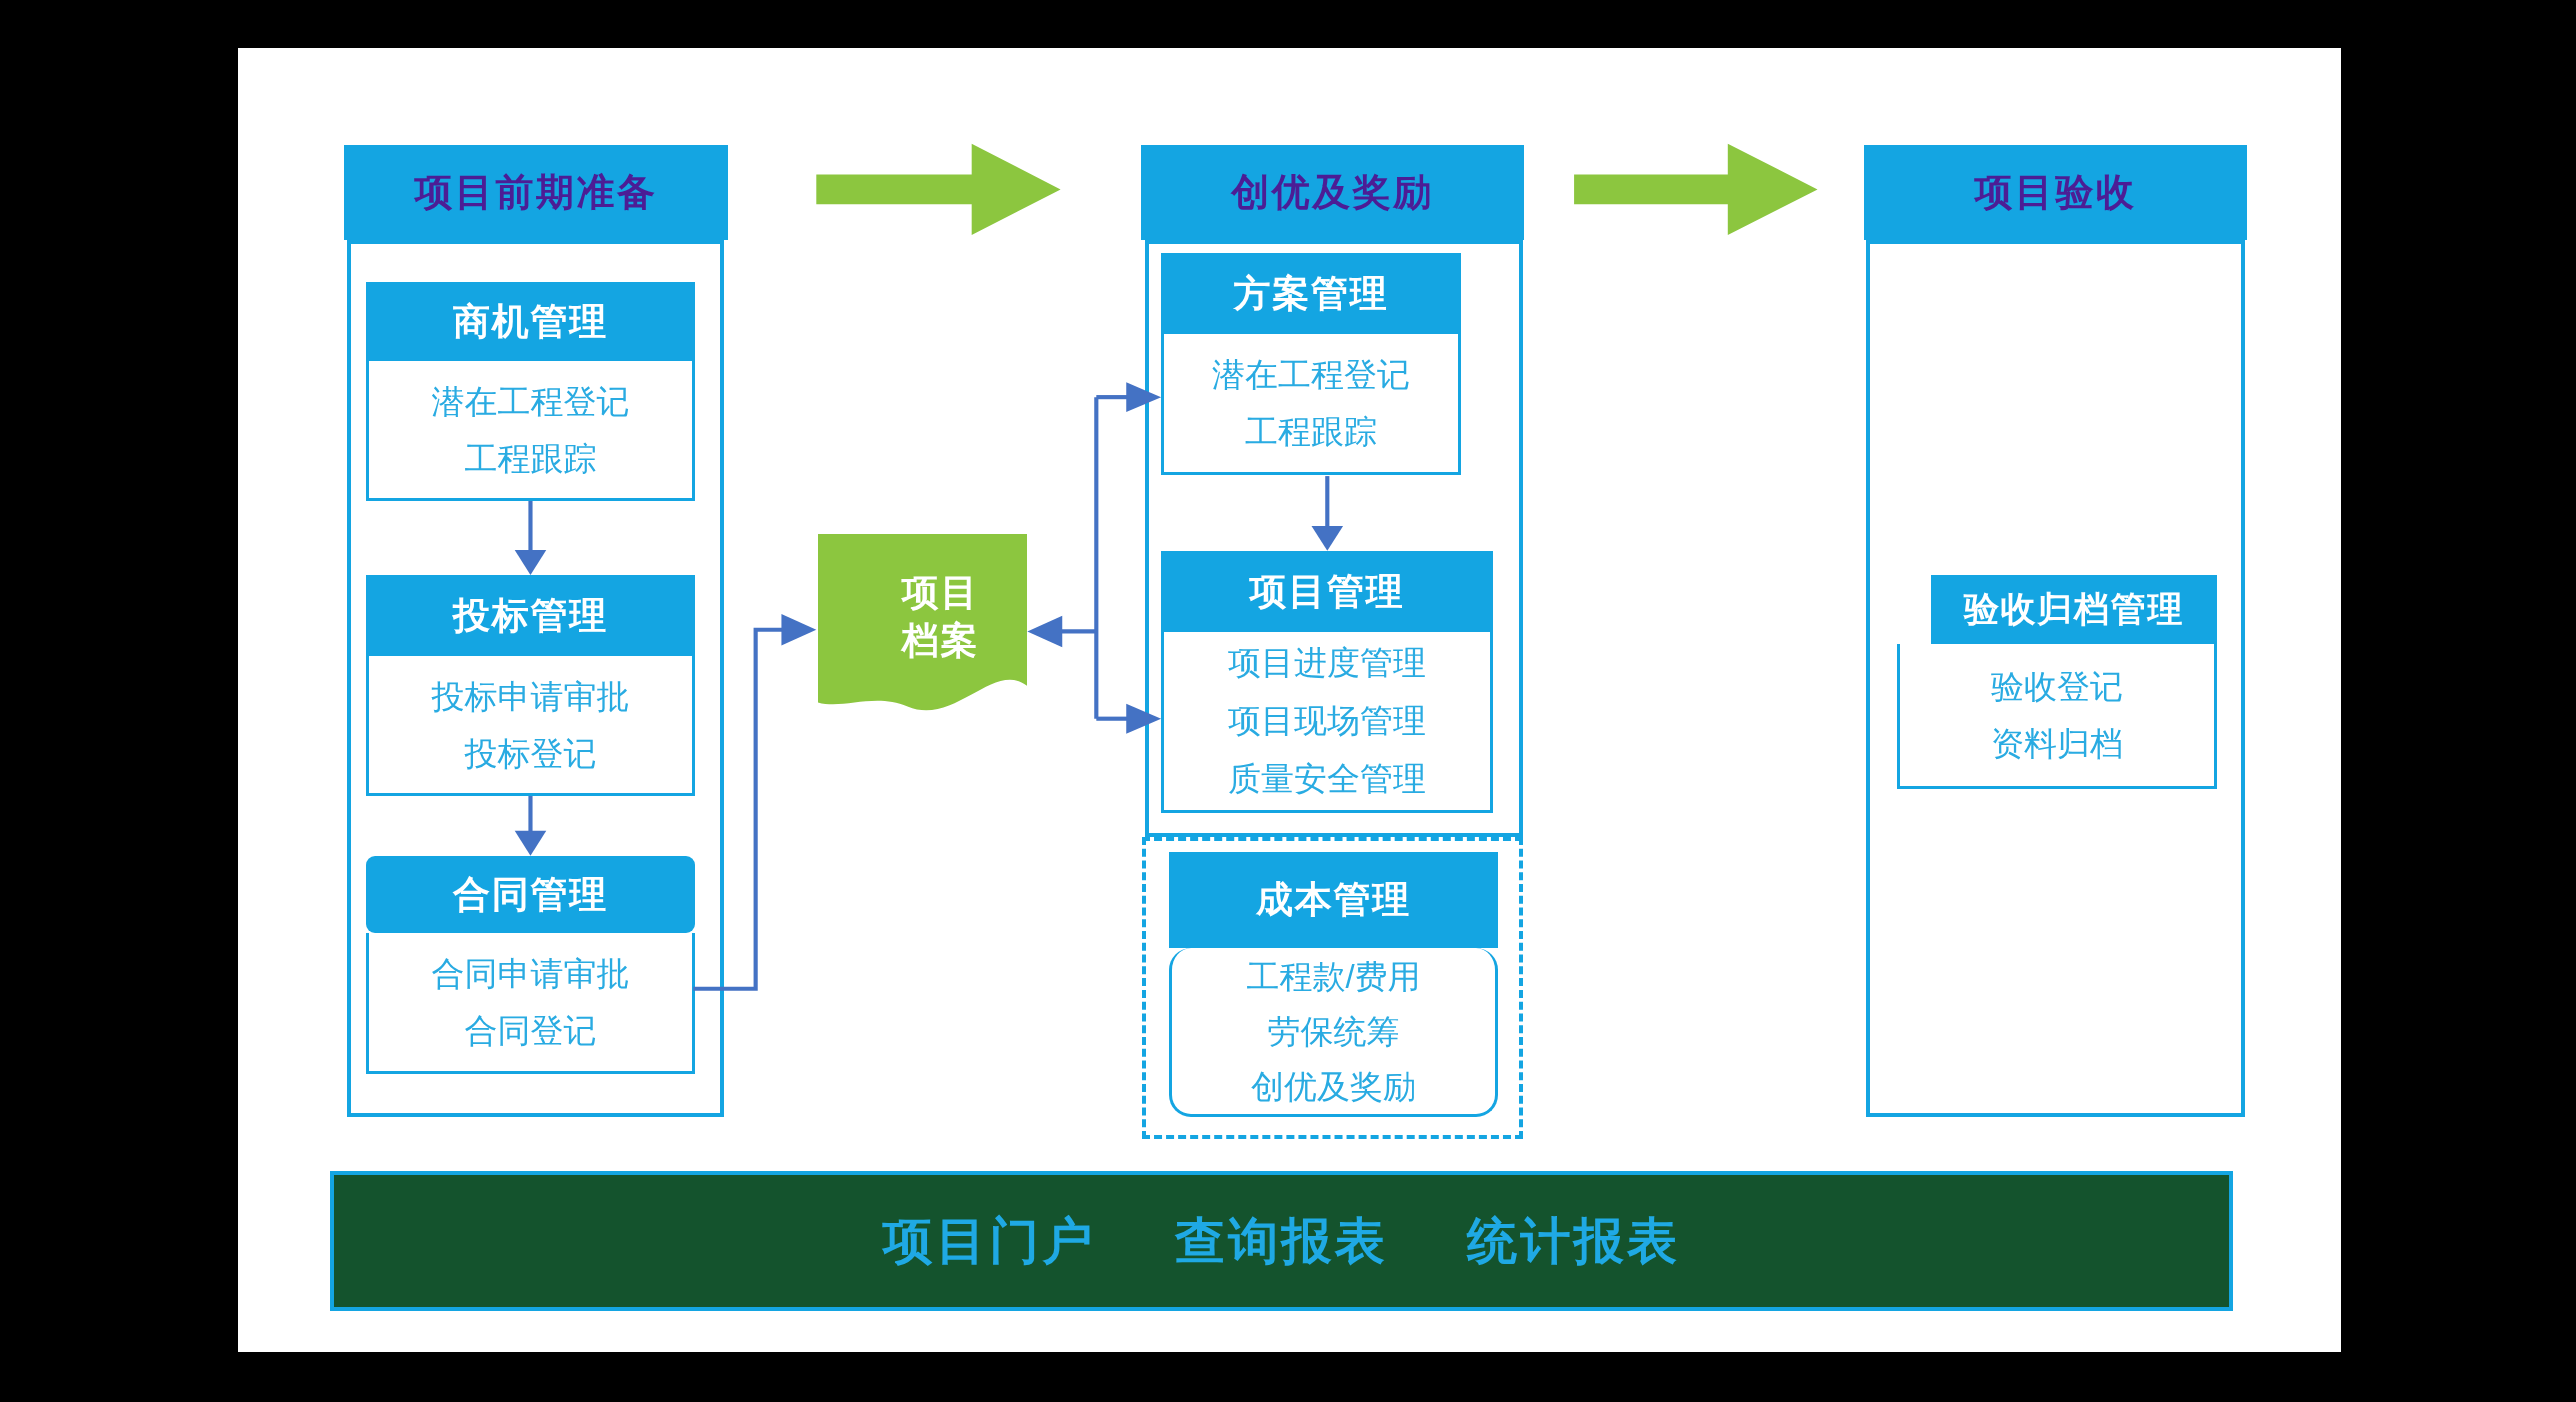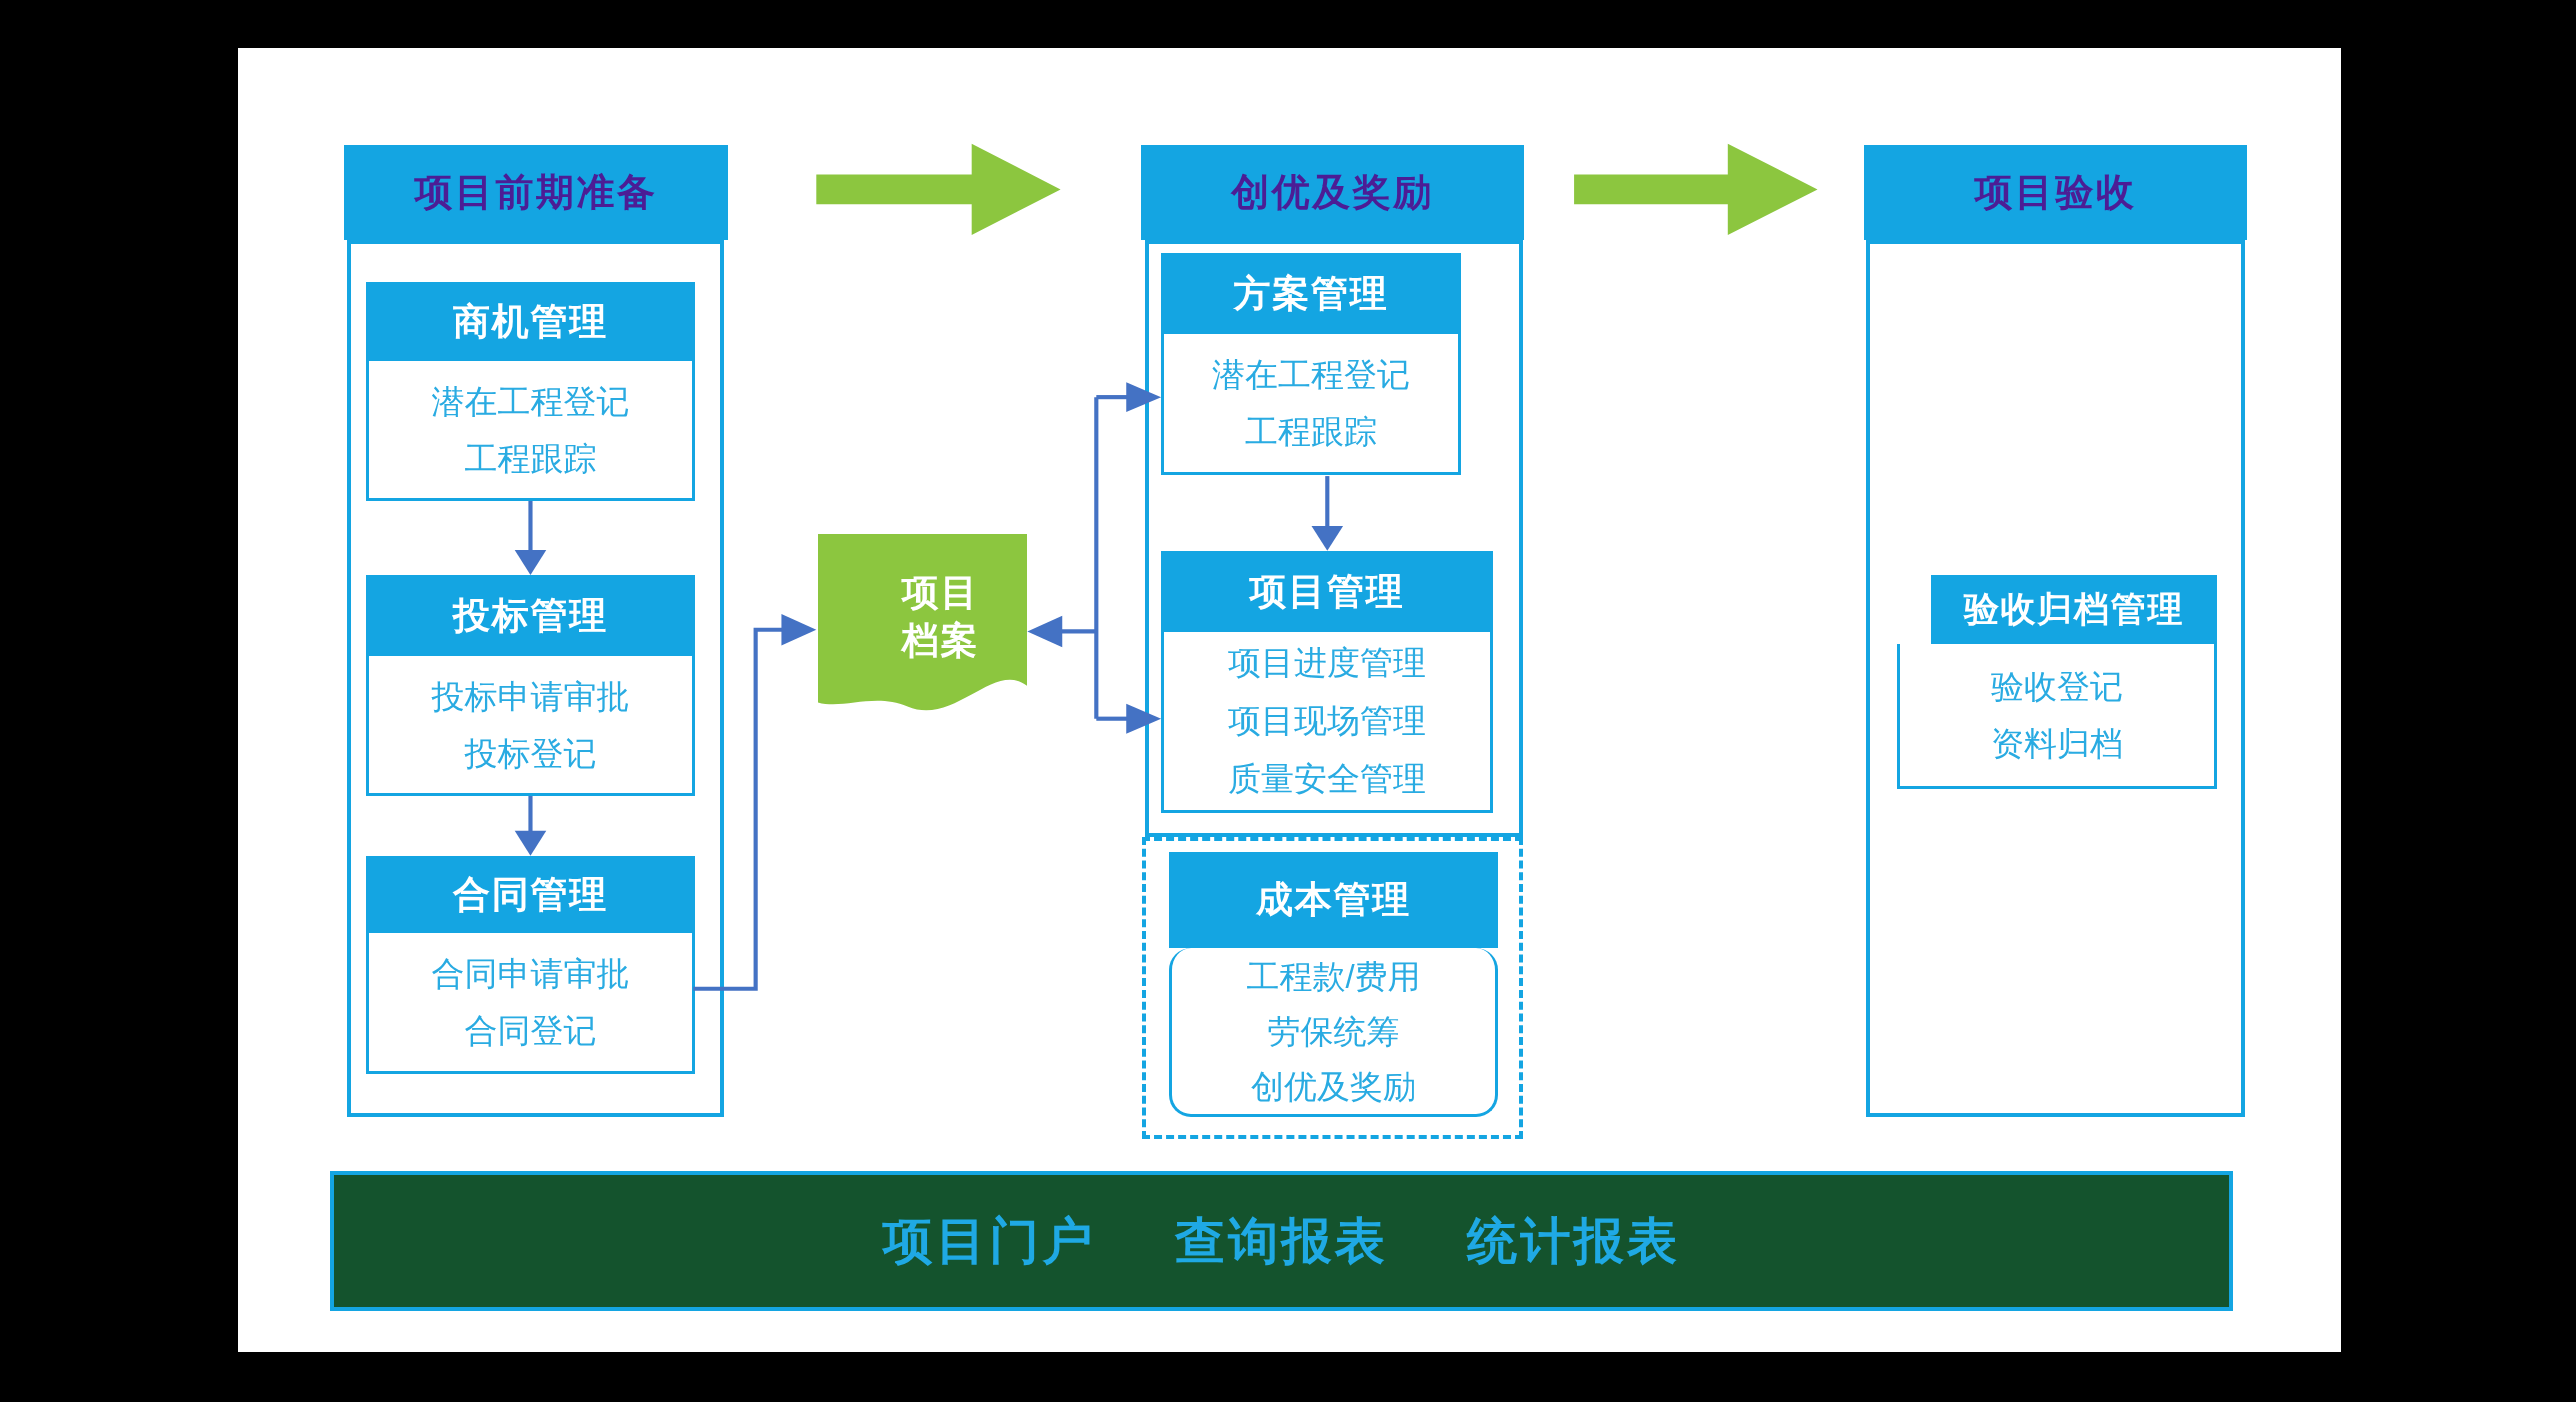--- a/index.html
+++ b/index.html
@@ -65,21 +65,21 @@
 
   <div class="mod" style="left:128px;top:527px;width:329px;">
     <div class="mod-h" style="height:81px;">投标管理</div>
     <div class="mod-b" style="height:140px;">
       <div>投标申请审批</div>
       <div>投标登记</div>
     </div>
   </div>
 
   <div class="mod" style="left:128px;top:808px;width:329px;">
-    <div class="mod-h" style="height:77px;">合同管理</div>
+    <div class="mod-h" style="height:77px;border-radius:9px;">合同管理</div>
     <div class="mod-b" style="height:141px;">
       <div>合同申请审批</div>
       <div>合同登记</div>
     </div>
   </div>
 
   <div class="col-header" style="left:903px;top:97px;width:383px;">创优及奖励</div>
   <div class="col-frame" style="left:907px;top:192px;width:378px;height:597px;"></div>
 
   <div class="mod" style="left:923px;top:205px;width:300px;">

